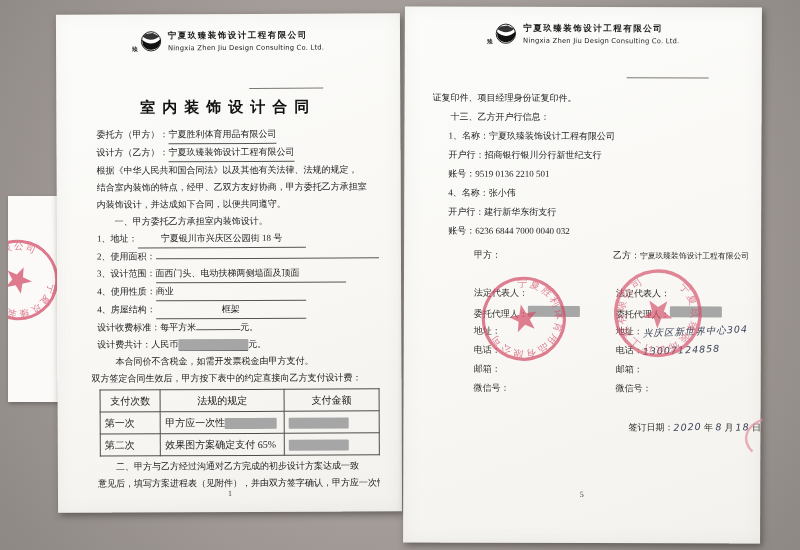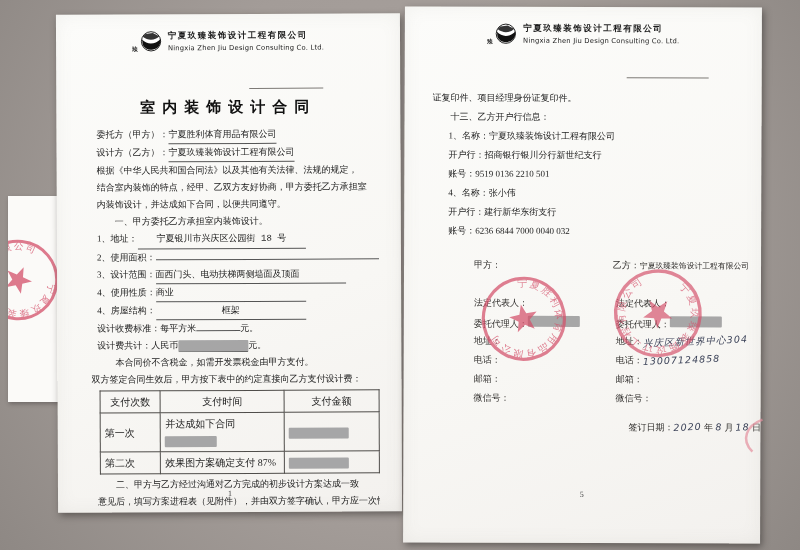--- a/index.html
+++ b/index.html
@@ -39,21 +39,21 @@
   .redact{display:inline-block;height:11px;background:#9d9d9e;opacity:.9;vertical-align:middle;border-radius:1px;}
   .rw70{width:70px;} .rw60{width:60px;} .rw52{width:52px;} .rw88{width:88px;}
   table.pay{border-collapse:collapse;margin:2px 0 2px 2px;}
   table.pay th,table.pay td{border:1px solid #4f4d4a;font-size:10px;font-weight:normal;padding:2px 4px;height:13px;text-align:left;}
   table.pay th{text-align:center;}
   .c1{width:54px;text-align:center;} .c2{width:118px;} .c3{width:88px;text-align:center;}
   .pgno{position:absolute;left:0;right:0;text-align:center;font-size:8px;color:#444;}
   .p1-pgno{bottom:14px;} .p2-pgno{bottom:44px;}
   .p2-body{position:absolute;top:82px;left:28px;right:18px;font-size:9px;line-height:19px;color:#222;}
   .bank-ind{padding-left:16px;}
-  .sign-grid{position:absolute;top:252px;left:70px;right:12px;font-size:9px;}
+  .sign-grid{position:absolute;top:242px;left:70px;right:12px;font-size:9px;}
   .sign-row{display:flex;height:19px;align-items:baseline;}
   .sign-col-a{width:142px;display:flex;align-items:baseline;white-space:nowrap;}
   .sign-col-b{flex:1;display:flex;align-items:baseline;white-space:nowrap;}
   .small-co{font-size:7.8px;letter-spacing:0;}
   .hand{font-family:"DejaVu Sans","Liberation Sans",sans-serif;font-style:italic;color:#3a4157;font-size:9.5px;transform:rotate(-2.5deg);display:inline-block;letter-spacing:1px;}
   .date-line{position:absolute;top:414px;left:225px;font-size:9px;white-space:nowrap;}
   .stamp{position:absolute;pointer-events:none;}
   .stamp svg{display:block;}
   .swoosh{position:absolute;right:-6px;top:408px;}
 </style>
@@ -101,21 +101,21 @@
       <span>设计方（乙方）：</span>
       <span class="ul">宁夏玖臻装饰设计工程有限公司</span>
     </div>
     <div class="line">根据《中华人民共和国合同法》以及其他有关法律、法规的规定，</div>
     <div class="line">结合室内装饰的特点，经甲、乙双方友好协商，甲方委托乙方承担室</div>
     <div class="line">内装饰设计，并达成如下合同，以便共同遵守。</div>
     <div class="line ind2">一、甲方委托乙方承担室内装饰设计。</div>
 
     <div class="flexline">
       <span>1、地址：</span>
-      <span class="fill" style="flex:0 0 168px;text-align:center;font-family:Liberation Mono, monospace;">宁夏银川市兴庆区公园街 18 号</span>
+      <span class="fill" style="flex:0 0 168px;text-align:center;">宁夏银川市兴庆区公园街 18 号</span>
     </div>
     <div class="flexline">
       <span>2、使用面积：</span>
       <span class="fill"></span>
     </div>
     <div class="flexline">
       <span>3、设计范围：</span>
       <span class="fill" style="flex:0 0 190px;">面西门头、电动扶梯两侧墙面及顶面</span>
     </div>
     <div class="flexline">
@@ -133,31 +133,31 @@
     <div class="line">
       <span>设计费共计：人民币</span><span class="redact rw70" style="border-bottom:1px solid #555;"></span><span>元。</span>
     </div>
     <div class="line ind2">本合同价不含税金，如需开发票税金由甲方支付。</div>
     <div class="line" style="margin-left:-6px;">双方签定合同生效后，甲方按下表中的约定直接向乙方支付设计费：</div>
 
     <table class="pay">
       <tbody>
           <tr>
         <th class="c1">支付次数</th>
-        <th class="c2">支付时间</th>
+        <th class="c2">法规的规定</th>
         <th class="c3">支付金额</th>
       </tr>
       <tr>
         <td class="c1">第一次</td>
-        <td class="c2"><span>并达成如下合同</span><span class="redact rw52"></span></td>
+        <td class="c2"><span>甲方应一次性</span><span class="redact rw52"></span></td>
         <td class="c3"><span class="redact rw60"></span></td>
       </tr>
       <tr>
         <td class="c1">第二次</td>
-        <td class="c2"><span>效果图方案确定支付 87%</span></td>
+        <td class="c2"><span>效果图方案确定支付 65%</span></td>
         <td class="c3"><span class="redact rw60"></span></td>
       </tr>
     </tbody>
       </table>
 
     <div class="line ind2">二、甲方与乙方经过沟通对乙方完成的初步设计方案达成一致</div>
     <div class="line">意见后，填写方案进程表（见附件），并由双方签字确认，甲方应一次性</div>
   </div>
 
   <div class="pgno p1-pgno">1</div>

